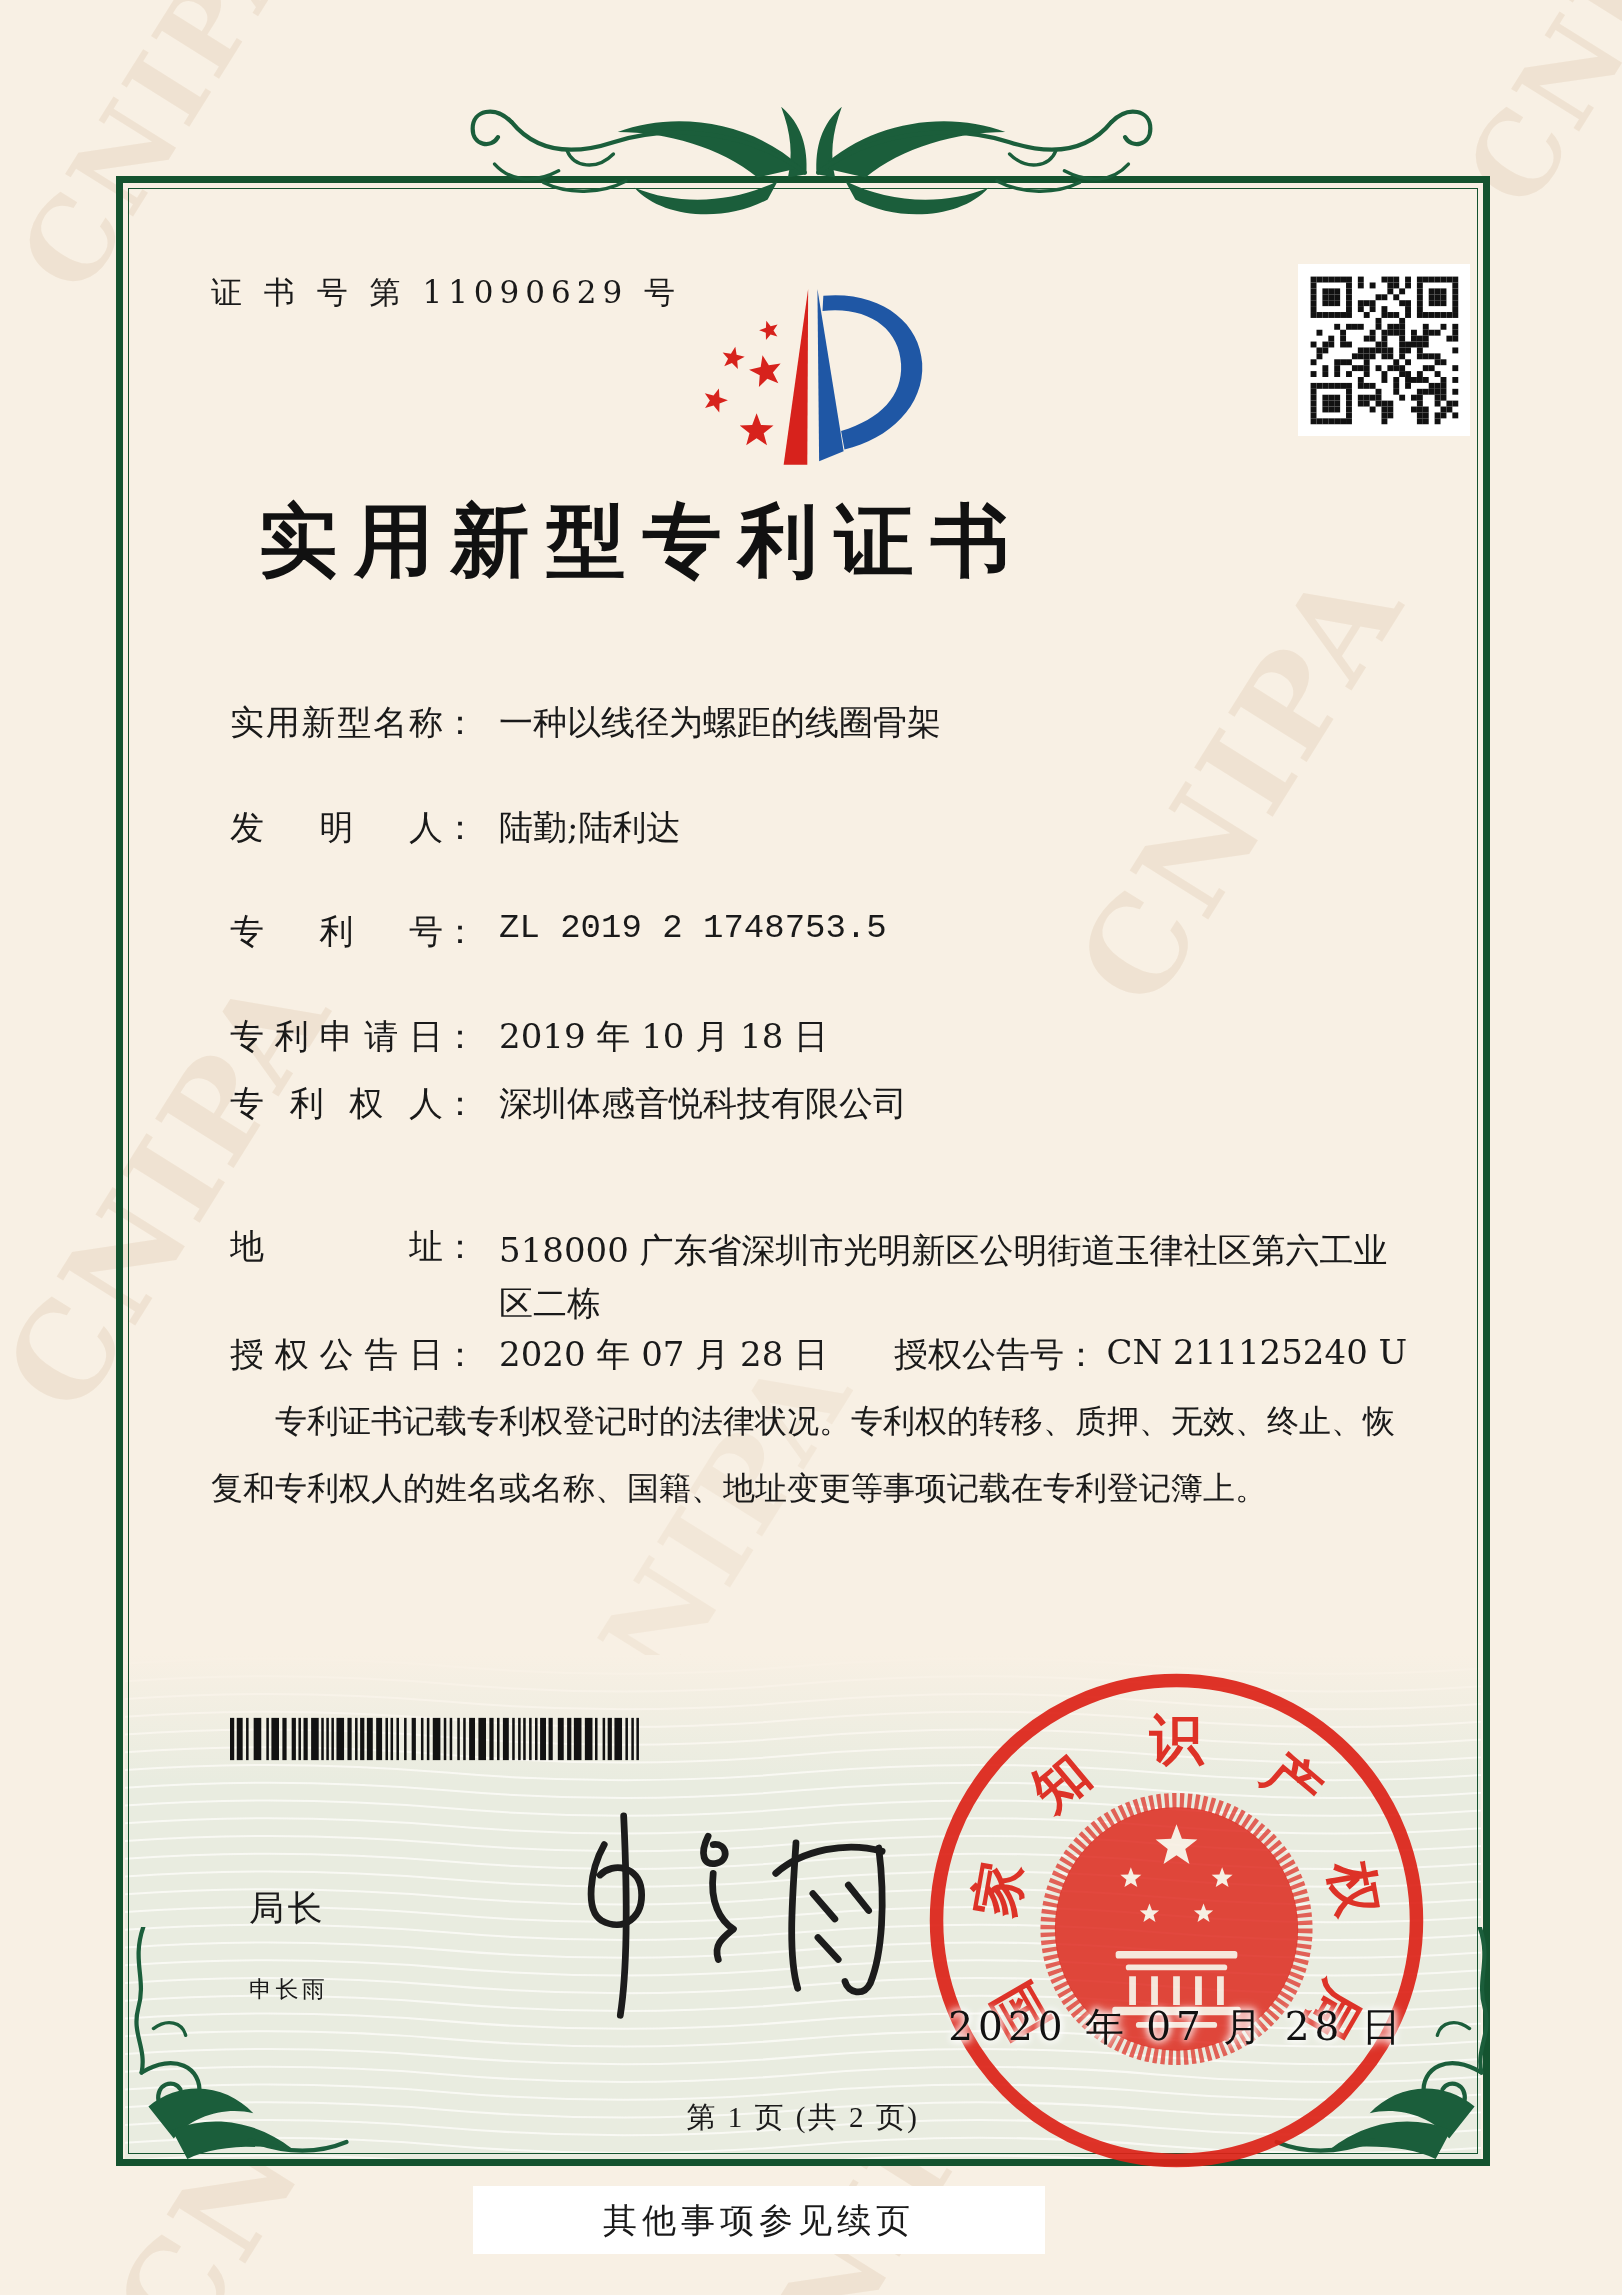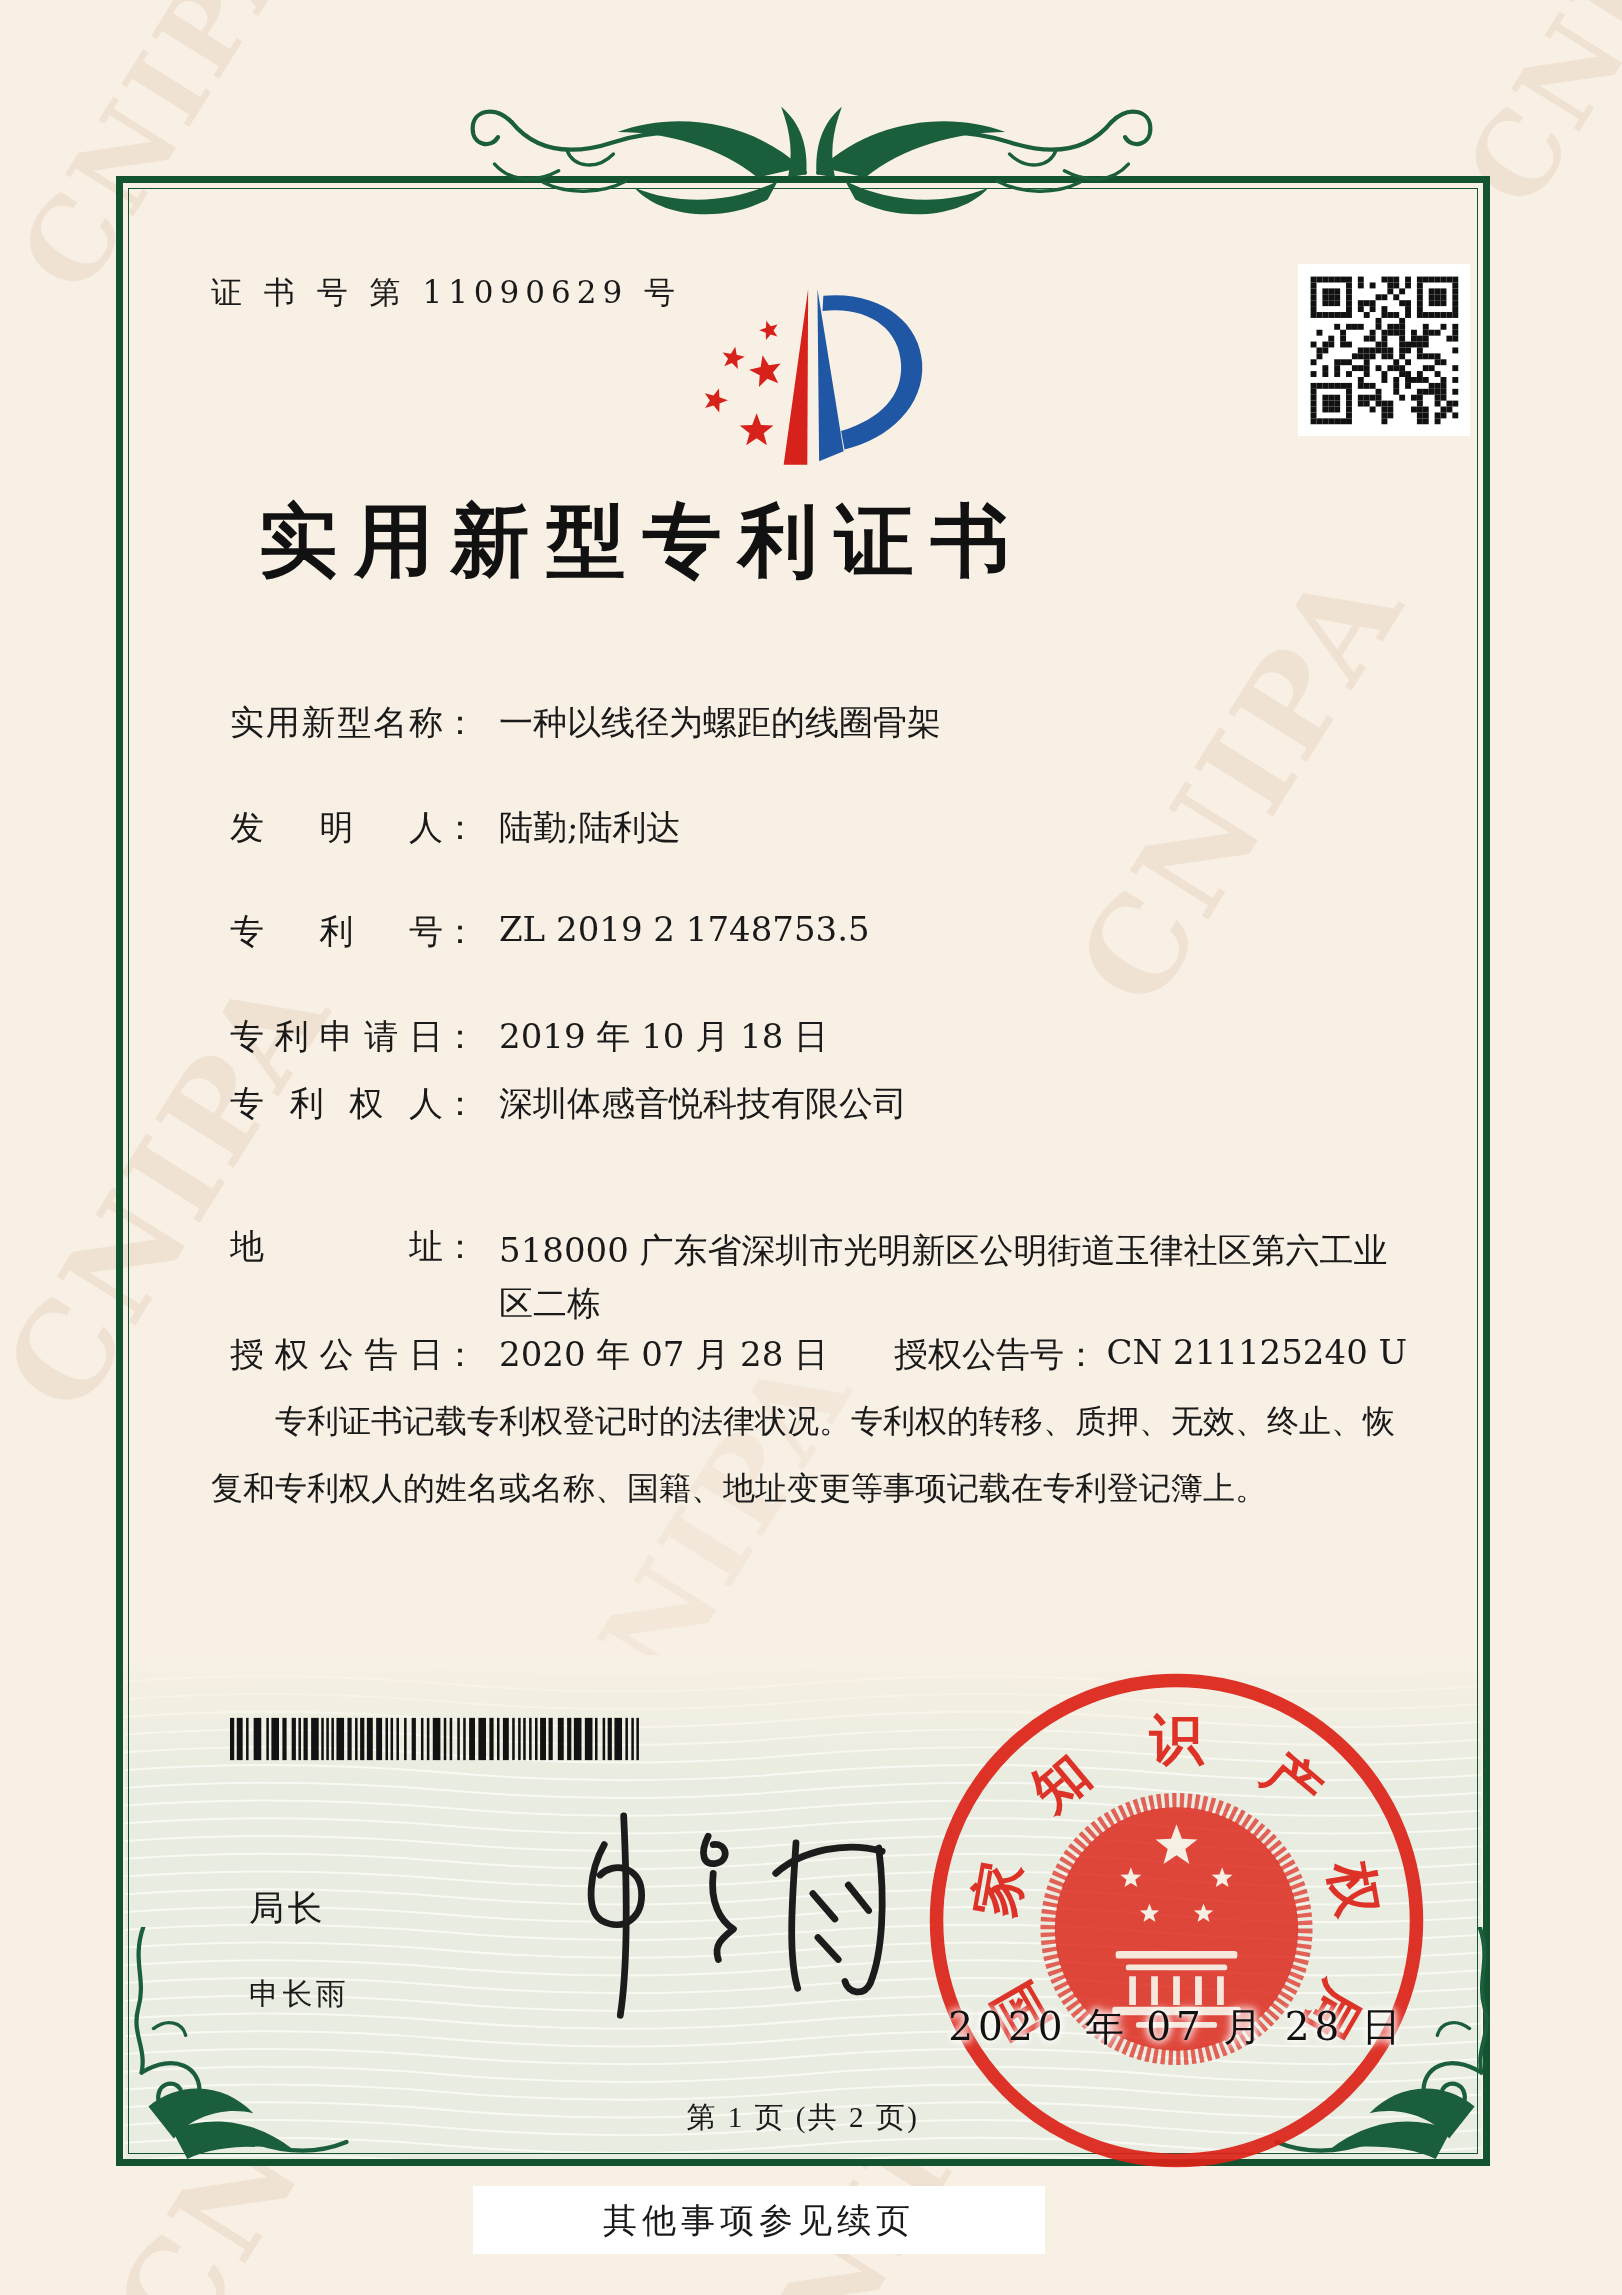--- a/index.html
+++ b/index.html
@@ -47,21 +47,21 @@
   .val{display:inline-block;margin-left:22px;vertical-align:top;}
   .val-wrap{white-space:normal;width:921px;line-height:1.55;}
   #row-grantno{left:894px;}
   
   #paras{left:211px;top:1388px;width:1185px;z-index:6;font-size:32px;line-height:2.08;}
   #paras p{margin:0;text-indent:2em;}
   
   #barcode{left:230px;top:1716px;z-index:6;}
   
   #signer-title{left:249px;top:1885px;font-size:35px;z-index:6;letter-spacing:3.4px;}
-  #signer-name{left:249px;top:1974px;font-size:30px;z-index:6;letter-spacing:3.4px;}
+  #signer-name{left:249px;top:1974px;font-size:23px;z-index:6;letter-spacing:3.4px;}
   #signature{left:524px;top:1792px;z-index:7;}
   
   #seal{left:923px;top:1667px;z-index:6;}
   #seal-date{
     left:930px;top:2000px;width:494px;text-align:center;z-index:8;
     font-size:39px;letter-spacing:5px;color:#111;
     text-shadow:0 0 6.8px #fff,0 0 8.5px #fff,0 0 12px #fff;
   }
   
   #page-info{left:116px;top:2098px;width:1374px;text-align:center;font-size:29px;letter-spacing:2.5px;z-index:6;font-family:Liberation Serif, serif;}
@@ -480,21 +480,21 @@
 </div>
 
 <div id="title" class="abs">实用新型专利证书</div>
 
 <div class="row" style="top:700px;">
   <span class="lbl">实用新型名称</span><span class="colon">：</span><span class="val">一种以线径为螺距的线圈骨架</span>
 </div>
 <div class="row" style="top:805px;">
   <span class="lbl">发明人</span><span class="colon">：</span><span class="val">陆勤;陆利达</span>
 </div>
-<div class="row" style="top:909px;">
+<div class="row" style="top:909px;font-family:Liberation Mono, monospace;">
   <span class="lbl">专利号</span><span class="colon">：</span><span class="val">ZL 2019 2 1748753.5</span>
 </div>
 <div class="row" style="top:1014px;">
   <span class="lbl">专利申请日</span><span class="colon">：</span><span class="val">2019 年 10 月 18 日</span>
 </div>
 <div class="row" style="top:1081px;">
   <span class="lbl">专利权人</span><span class="colon">：</span><span class="val">深圳体感音悦科技有限公司</span>
 </div>
 <div class="row" style="top:1224px;">
   <span class="lbl">地址</span><span class="colon">：</span><span class="val val-wrap">518000 广东省深圳市光明新区公明街道玉律社区第六工业区二栋</span>

